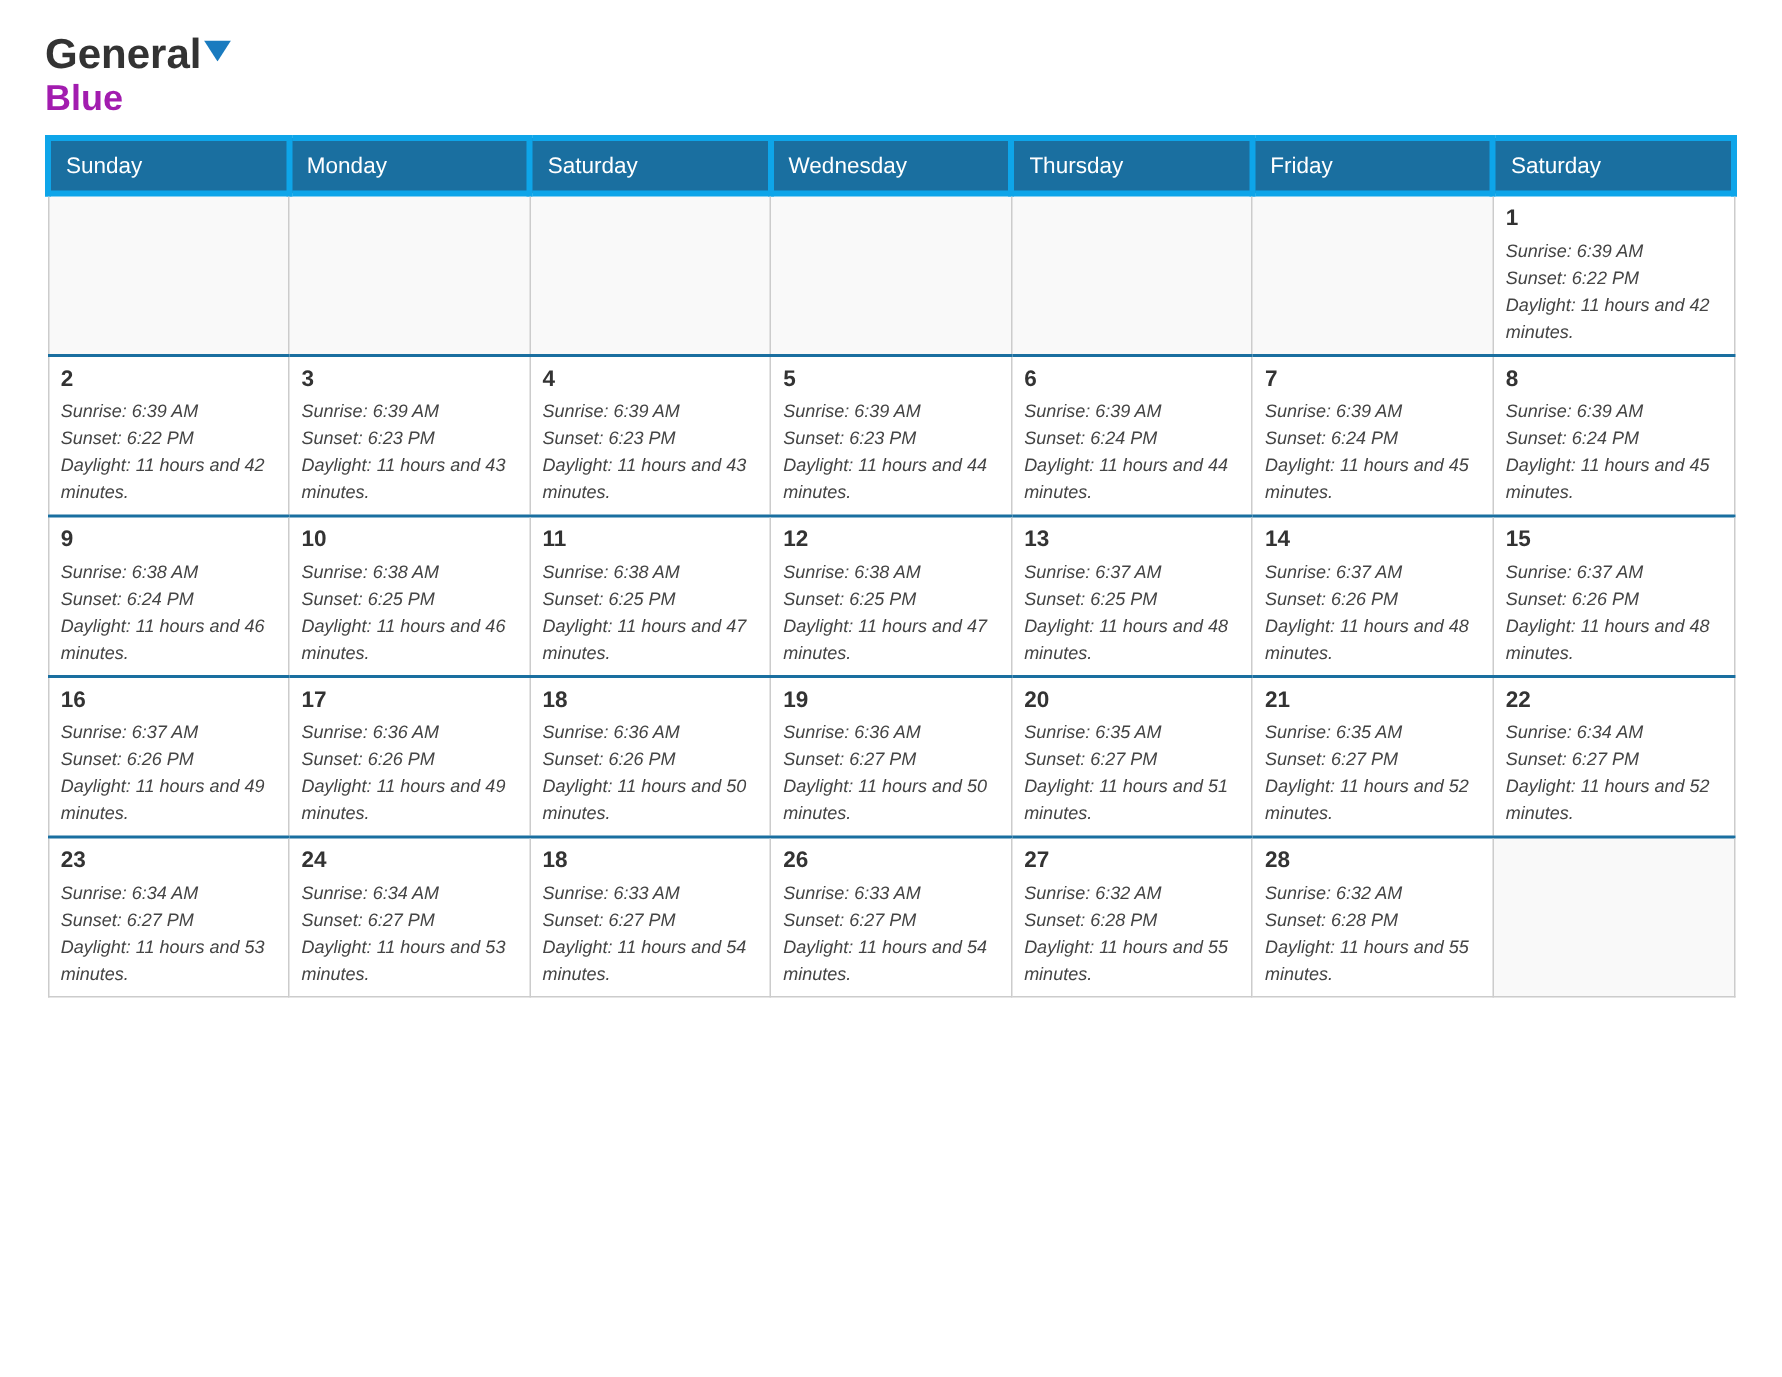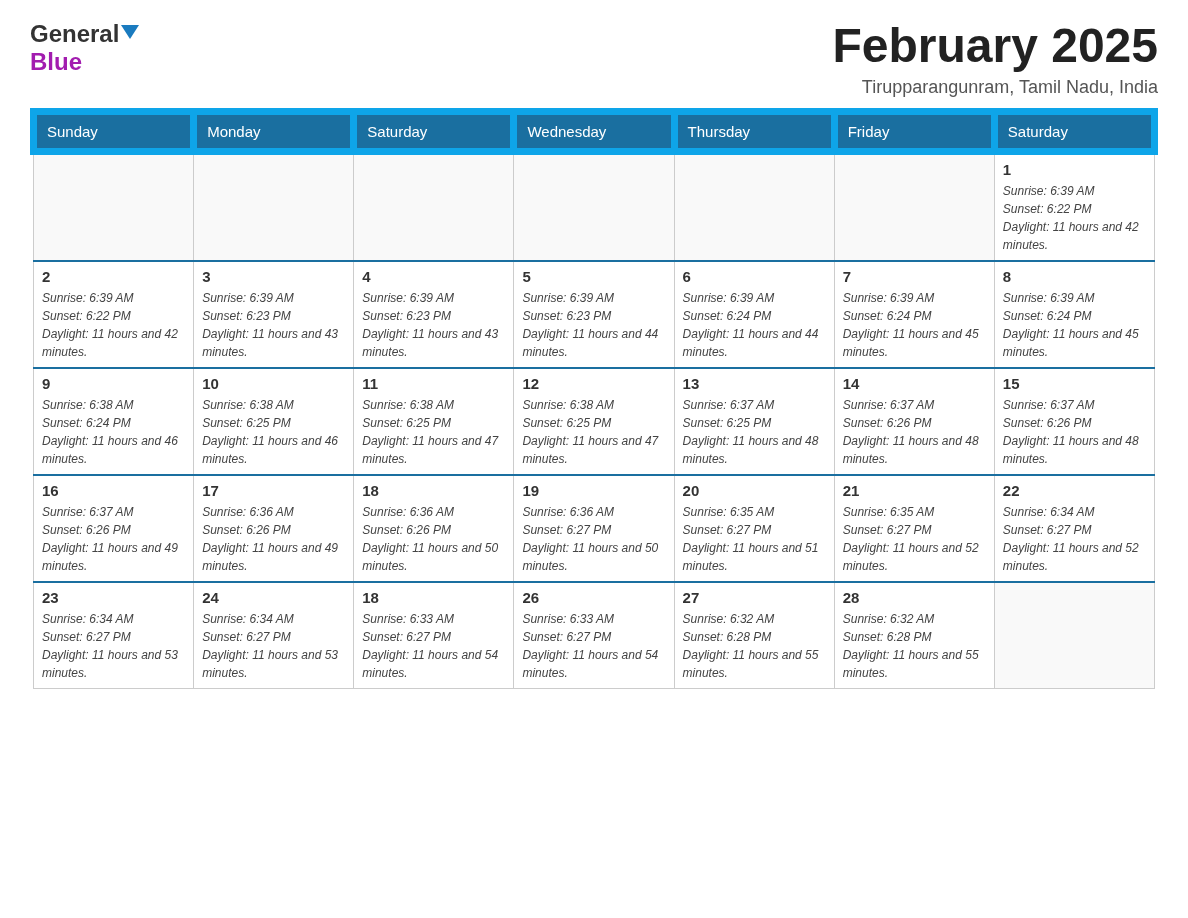--- a/index.html
+++ b/index.html
@@ -39,21 +39,21 @@
       border-collapse: collapse;
       margin-top: 10px;
     }
     .calendar th {
       background-color: #1a6fa0;
       color: #fff;
       padding: 8px 10px;
       text-align: left;
       font-size: 15px;
       font-weight: normal;
-      border: 7px solid #0ea5e9;
+      border: 4px solid #0ea5e9;
     }
     .calendar td {
       border: 1px solid #ccc;
       vertical-align: top;
       padding: 6px 8px;
       width: 14.28%;
       min-height: 100px;
     }
     .day-number {
       font-size: 15px;
@@ -72,21 +72,21 @@
       background: #f9f9f9;
     }
     .row-divider td {
       border-top: 2px solid #1a6fa0;
     }
     .logo-row {
       display: flex;
       align-items: center;
     }
     .logo-text-general {
-      font-size: 24px;
+      font-size: 28px;
       font-weight: bold;
       color: #333;
       font-family: Arial, sans-serif;
     }
     .logo-arrow {
       display: inline-block;
       margin-left: 2px;
     }
     .logo-text-blue {
       font-size: 24px;
@@ -105,24 +105,20 @@
       <span class="logo-arrow">
         <svg width="18" height="14" viewBox="0 0 18 14">
             <polygon points="0,0 18,0 9,14" fill="#1a7bbf"></polygon>
           </svg>
       </span>
     </div>
     <div>
       <span class="logo-text-blue">Blue</span>
     </div>
   </div>
-  <div class="title-section">
-    <div class="month-title">February 2025</div>
-    <div class="location">Tirupparangunram, Tamil Nadu, India</div>
-  </div>
 </div>
 
 <table class="calendar">
   <thead>
     <tr>
     <th>Sunday</th>
         <th>Monday</th>
         <th>Saturday</th>
         <th>Wednesday</th>
         <th>Thursday</th>

